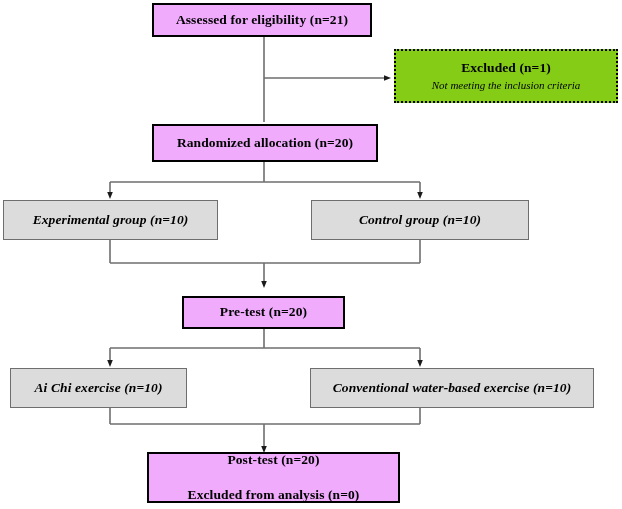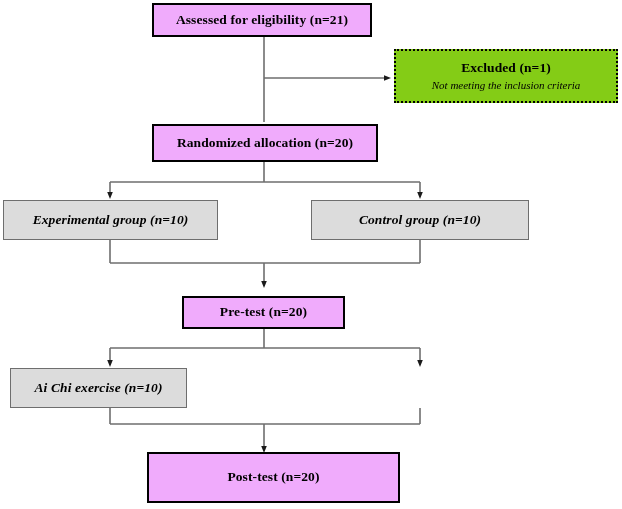--- a/index.html
+++ b/index.html
@@ -122,18 +122,22 @@
   </div>
 
   <div class="node node-solid" style="left:182px; top:296px; width:163px; height:33px;">
     <span class="label-bold">Pre-test (n=20)</span>
   </div>
 
   <div class="node node-shaded" style="left:10px; top:368px; width:177px; height:40px;">
     <span class="label-bold">Ai Chi exercise (n=10)</span>
   </div>
 
+  <div class="node node-shaded" style="left:310px; top:368px; width:284px; height:40px;">
+    <span class="label-bold">Conventional water-based exercise (n=10)</span>
+  </div>
 
   <div class="node node-solid" style="left:147px; top:452px; width:253px; height:51px;gap:17px;">
     <span class="label-bold">Post-test (n=20)</span>
+    <span class="label-bold">Excluded from analysis (n=0)</span>
   </div>
 
 </div>
 
 </body></html>

